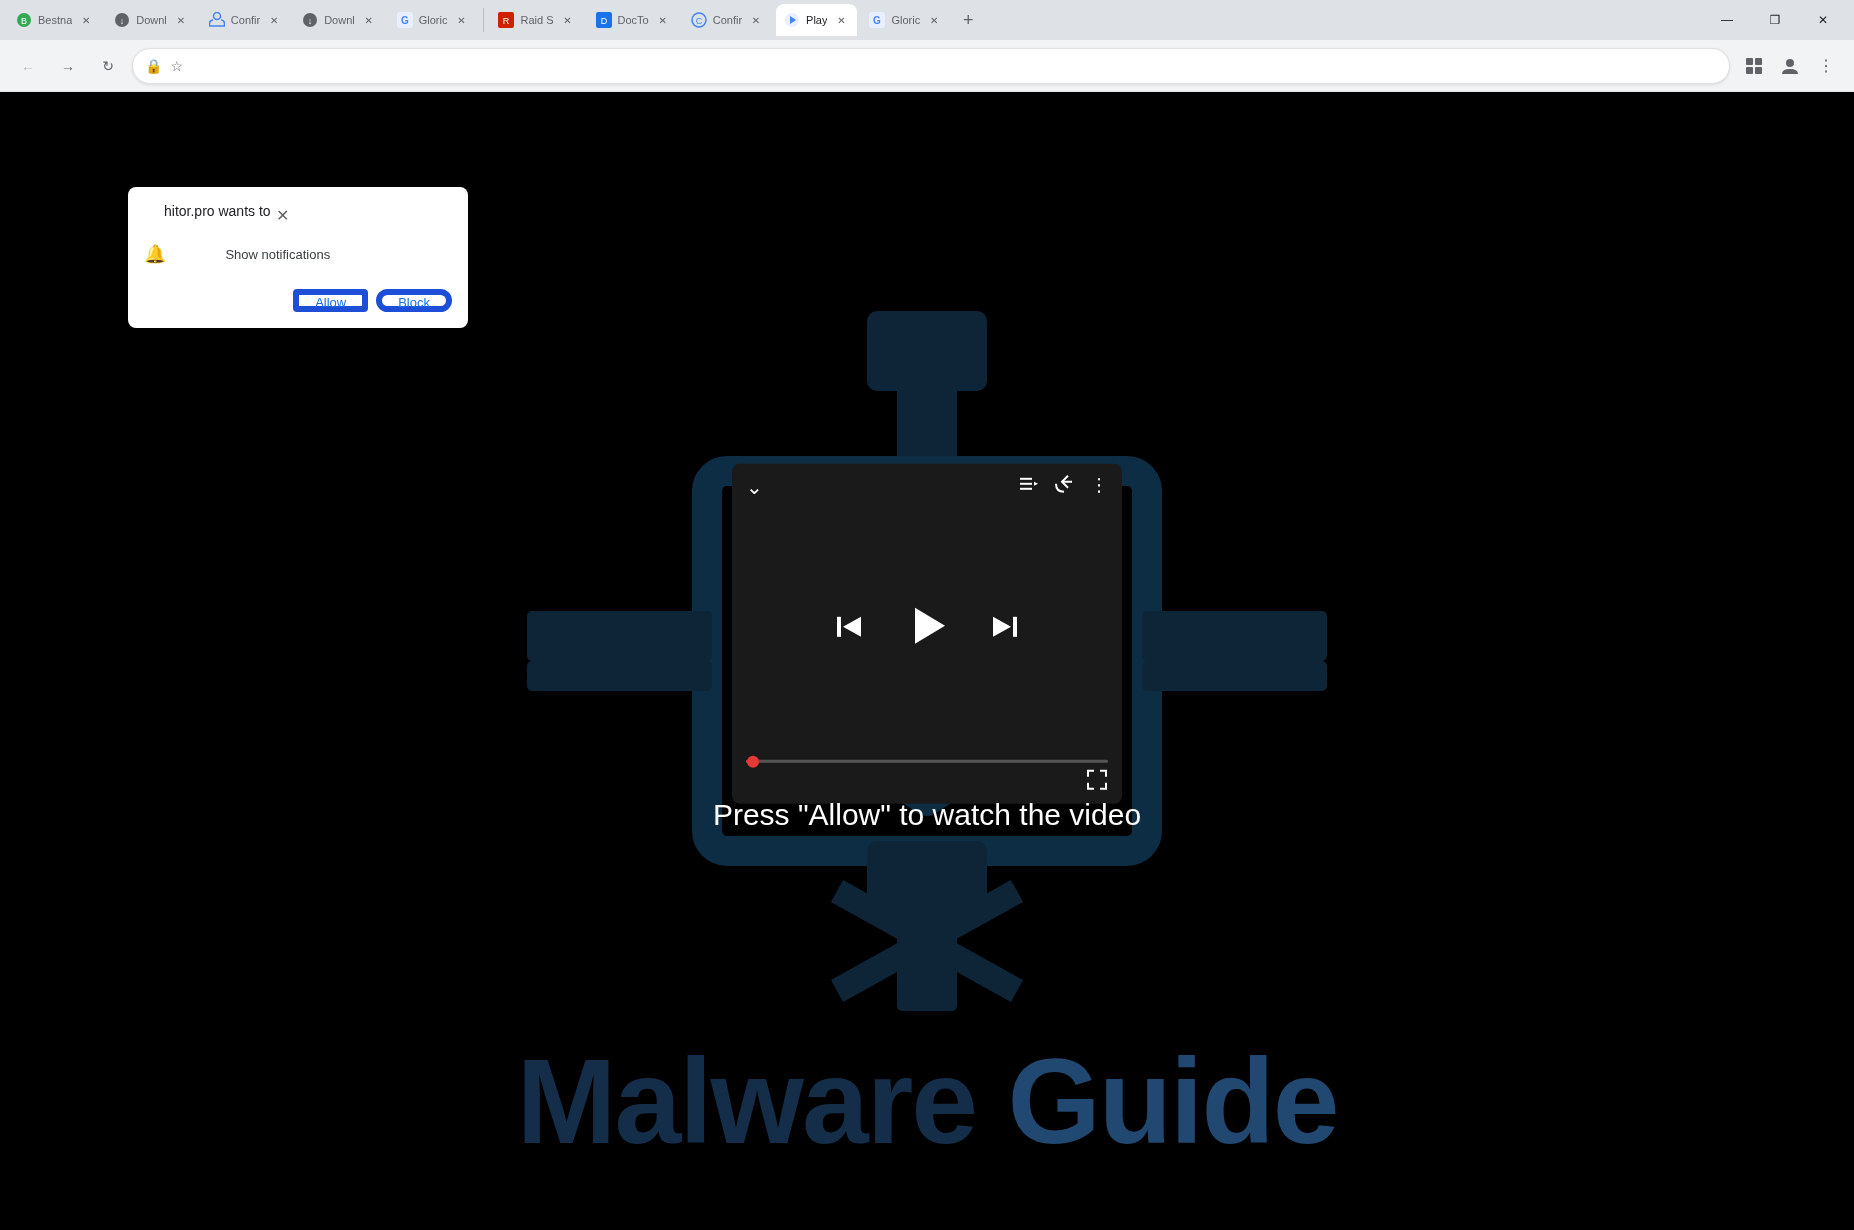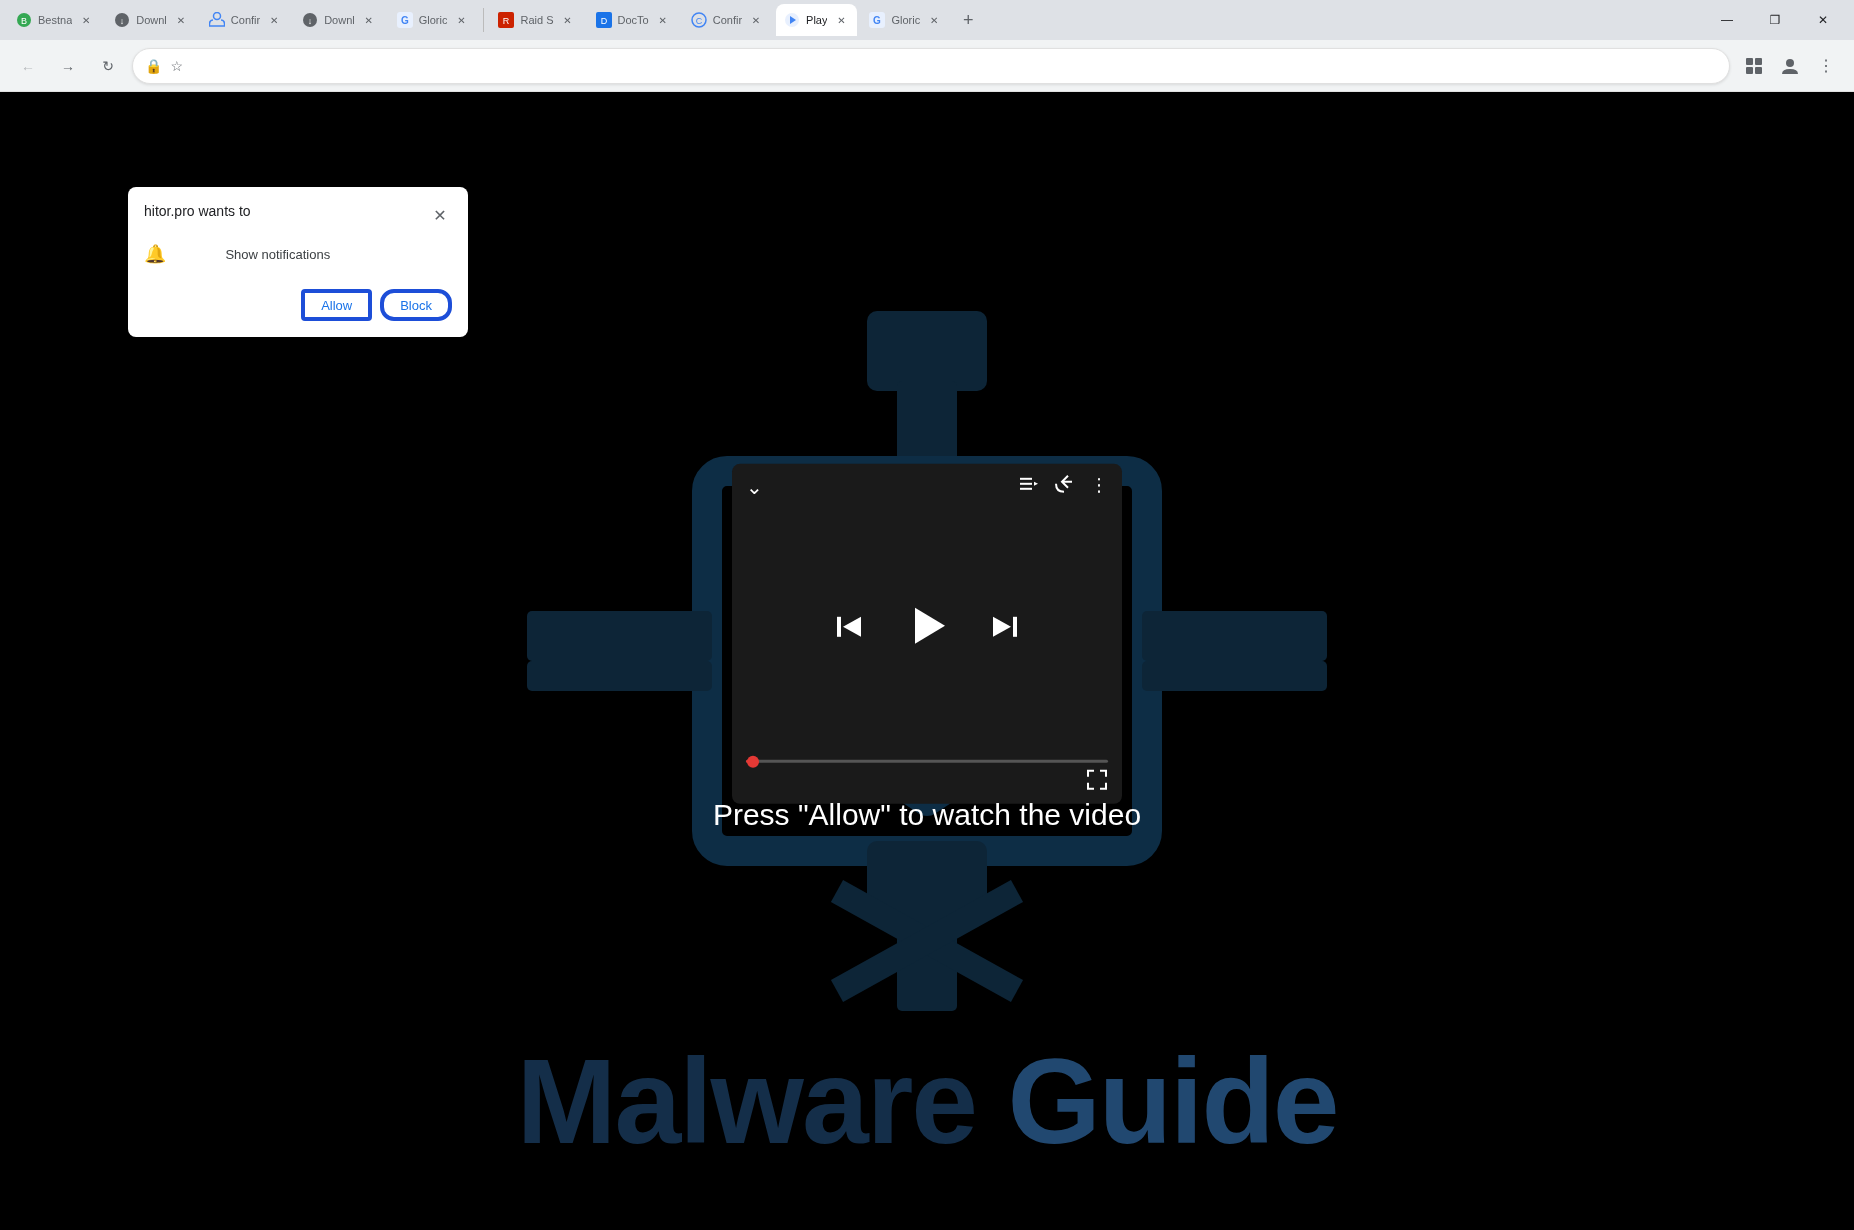--- a/index.html
+++ b/index.html
@@ -60,28 +60,28 @@
 
     
     .press-allow-text { position: absolute; top: 62%; left: 50%; transform: translateX(-50%); color: #fff; font-size: 30px; white-space: nowrap; text-align: center; }
 
     
     .malware-guide-text { position: absolute; bottom: 60px; left: 50%; transform: translateX(-50%); font-size: 120px; font-weight: 900; color: #1a3a5c; opacity: 0.8; white-space: nowrap; letter-spacing: -2px; }
     .malware-guide-text span.guide { color: #2a5a8c; text-align: right; }
 
     
     .permission-popup { position: absolute; top: 95px; left: 128px; width: 340px; background: #fff; border-radius: 8px; box-shadow: 0 4px 20px rgba(0,0,0,0.25); padding: 0; z-index: 100; }
-    .popup-header { display: flex; align-items: flex-start; justify-content: space-between; padding: 16px 16px 12px 16px; }
+    .popup-header { display: flex; align-items: flex-start; padding: 16px 31px 12px 16px; margin-left: 20px; }
     .popup-title { font-size: 14px; color: #202124; font-weight: 400; }
     .popup-close { width: 24px; height: 24px; display: flex; align-items: center; justify-content: center; cursor: pointer; color: #5f6368; font-size: 16px; border-radius: 50%; }
     .popup-permission { display: flex; align-items: center; gap: 12px; padding: 4px 16px 16px 16px; }
     .popup-bell { font-size: 18px; color: #5f6368; }
     .popup-permission-text { font-size: 13px; color: #3c4043; margin-left: 47px; }
     .popup-buttons { display: flex; justify-content: flex-end; gap: 8px; padding: 8px 16px 16px 16px; }
-    .popup-btn { height: 32px; padding: 0 16px; border-radius: 4px; font-size: 13px; cursor: pointer; border: 4px solid #1d4ed8; background: transparent; color: #1a73e8; font-weight: 500; }
+    .popup-btn { height: 23px; padding: 0 16px; border-radius: 4px; font-size: 13px; cursor: pointer; border: 6px solid #1d4ed8; background: transparent; color: #1a73e8; font-weight: 500; }
     .popup-btn.allow { color: #1a73e8; }
     .popup-btn.block { color: #1a73e8; border-radius: 14px; }
   </style>
 </head>
 <body>
 
 <div class="browser-window">
 
   <div class="title-bar">
 

